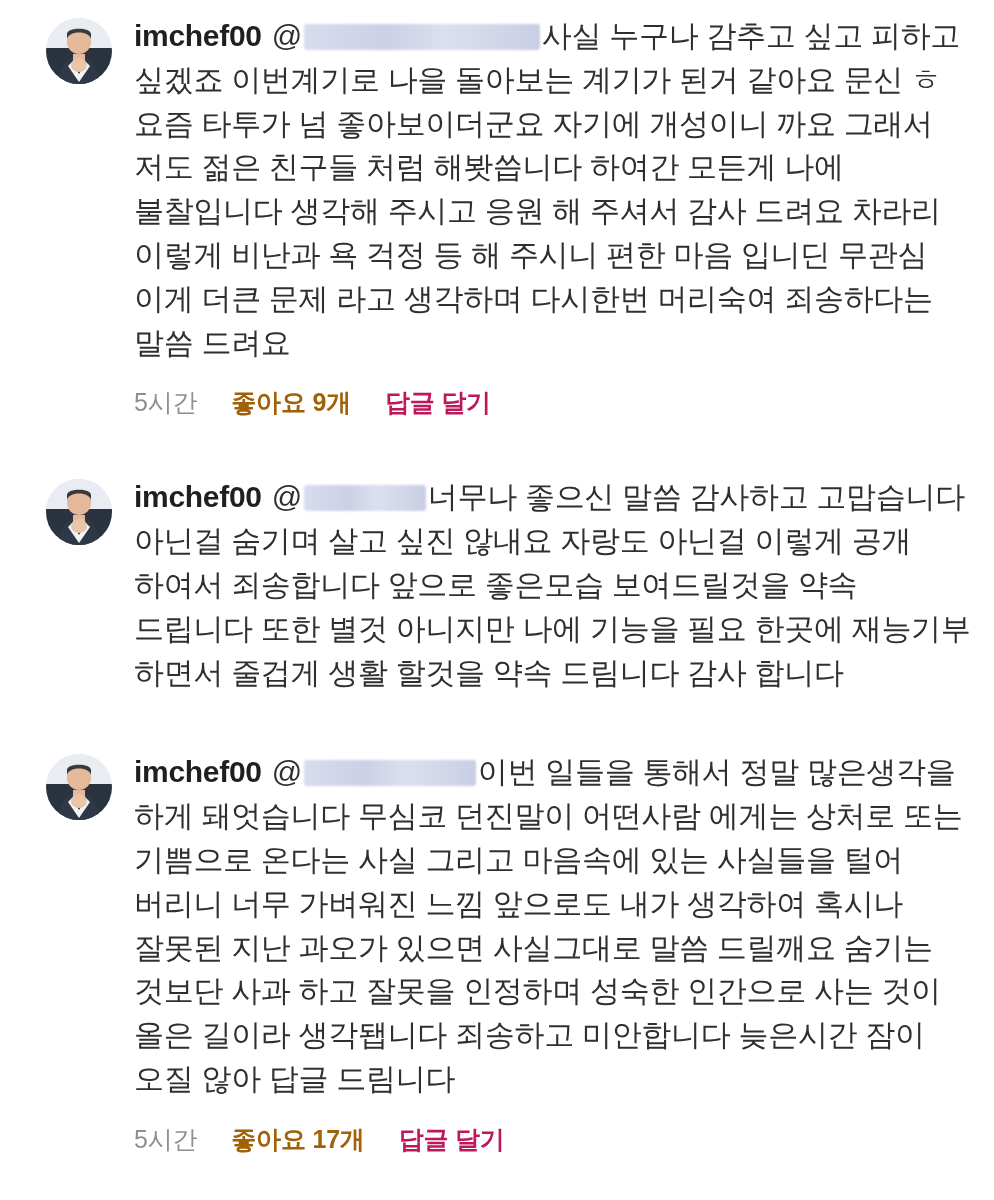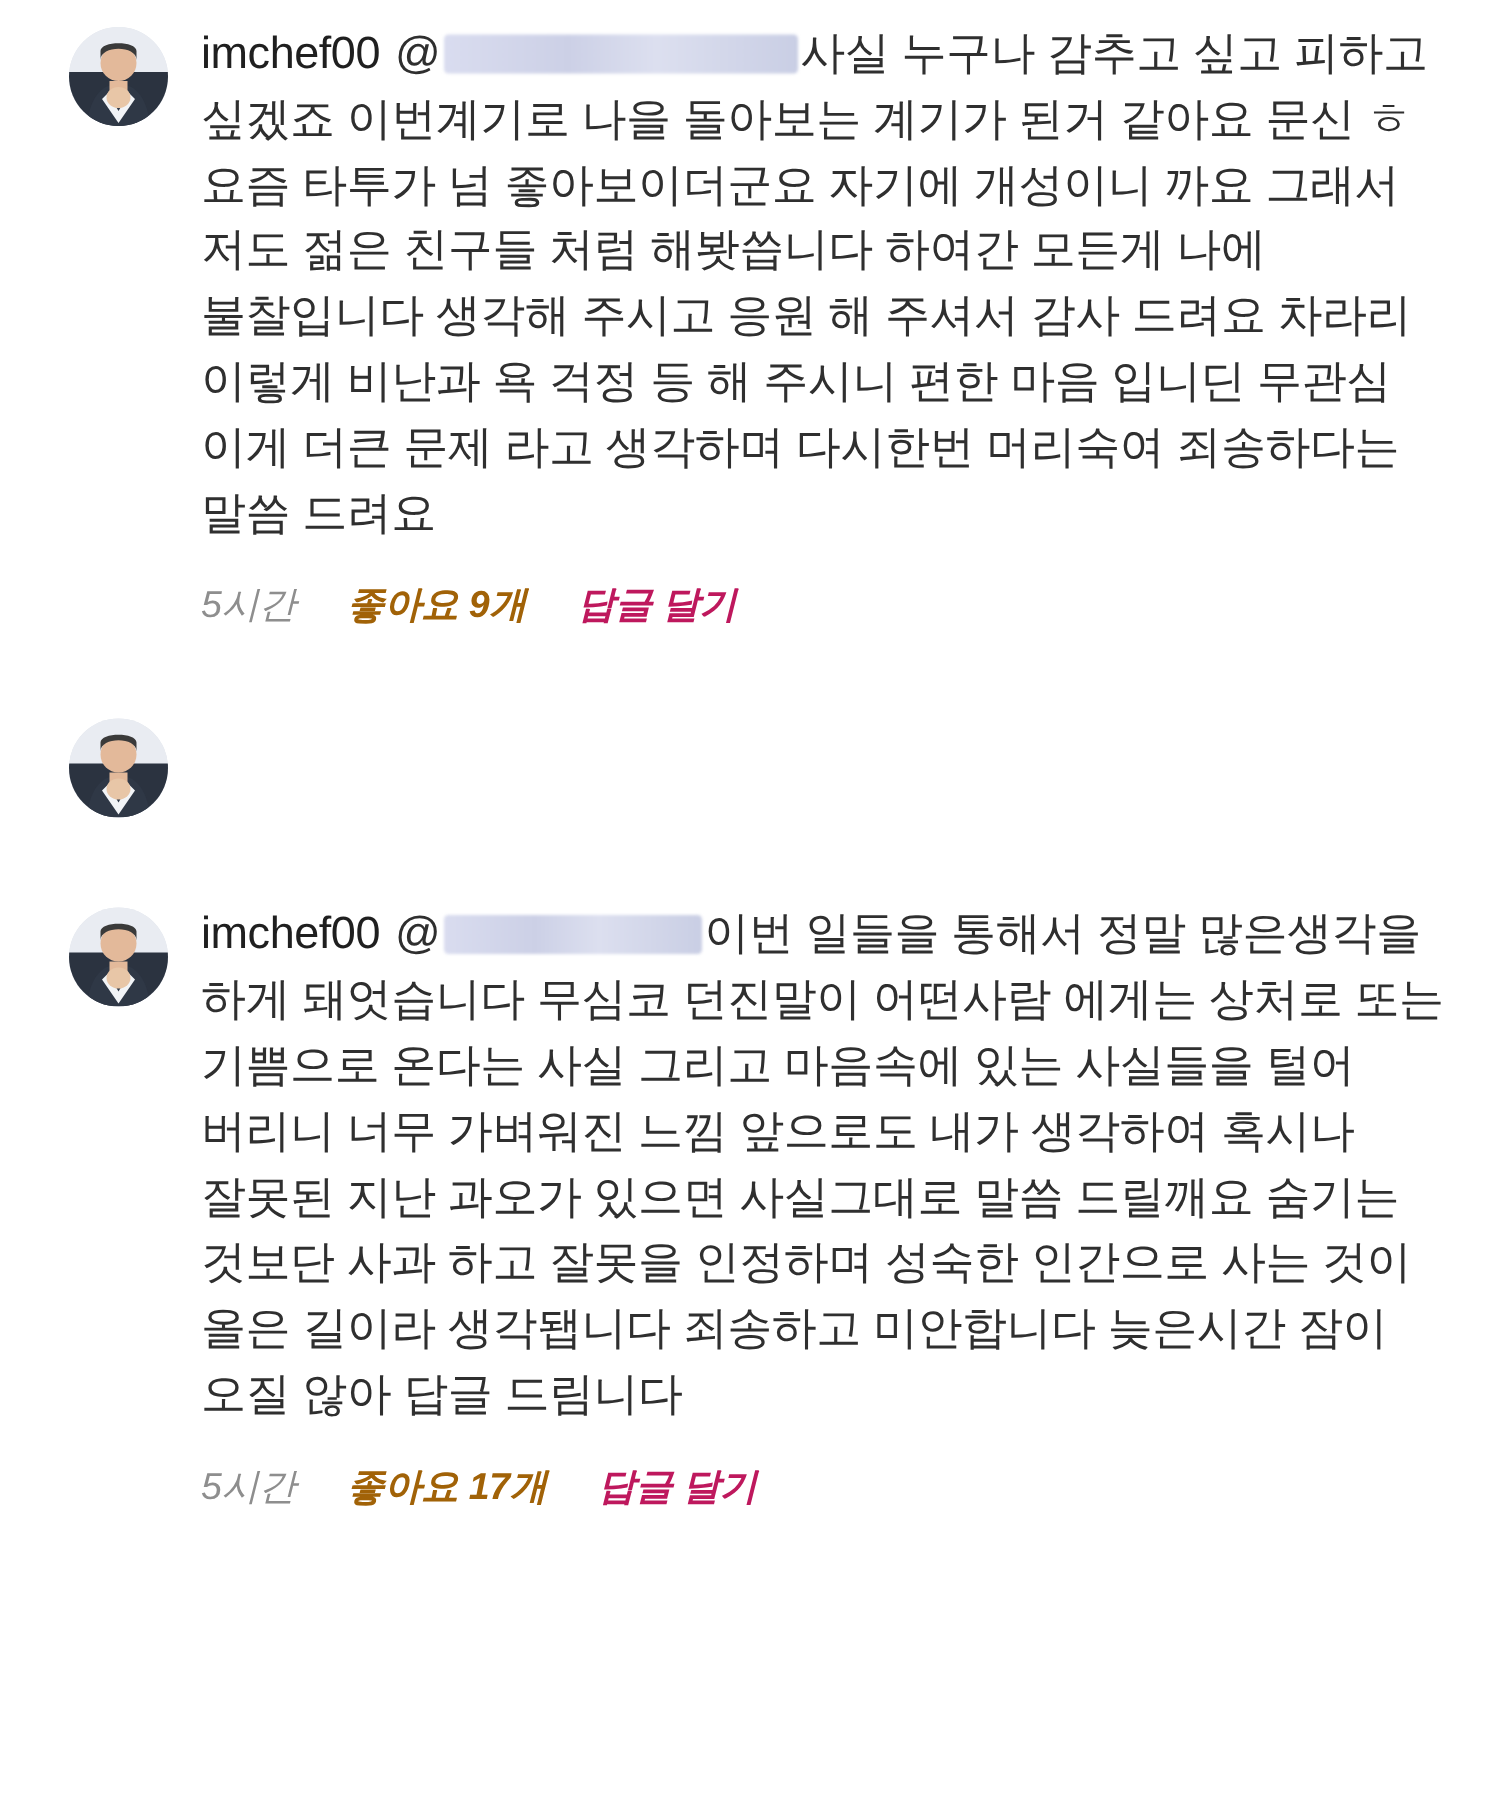--- a/index.html
+++ b/index.html
@@ -46,21 +46,21 @@
     padding-top: 0px;
   }
   .text {
     font-size: 30px;
     line-height: 1.46;
     color: #2f2f2f;
     letter-spacing: -0.3px;
     word-break: keep-all;
   }
   .uname {
-    font-weight: normal;
+    font-weight: bold;
     color: #1f1f1f;
     margin-right: 10px;
   }
   .at {
     color: #2f2f2f;
   }
   .redacted {
     display: inline-block;
     vertical-align: -4px;
     height: 26px;
@@ -73,21 +73,20 @@
   .redacted.w2 { width: 122px; }
   .redacted.w3 { width: 172px; }
   .meta {
     margin-top: 22px;
     font-size: 25px;
     color: #8e8e8e;
     display: flex;
     align-items: center;
     gap: 34px;
     letter-spacing: -0.2px;
-    font-style: italic;
   }
   .meta .time { color: #8e8e8e; }
   .meta .likes { color: #a16207; font-weight: bold; }
   .meta .reply { color: #be185d; font-weight: bold; }
   .spacer-lg { height: 30px; }
 </style>
 </head>
 <body>
 
 <div class="feed">
@@ -129,20 +128,25 @@
           <rect x="0" y="30" width="66" height="36" fill="#2b3340"></rect>
           <path d="M12 66 C14 44 24 38 33 38 C42 38 52 44 54 66 Z" fill="#2f3846"></path>
           <circle cx="33" cy="24" r="12" fill="#e3b99a"></circle>
           <path d="M21 22 C21 12 45 12 45 22 L45 16 C45 9 21 9 21 16 Z" fill="#3a3a3a"></path>
           <rect x="27" y="36" width="12" height="12" fill="#e3b99a"></rect>
           <path d="M26 44 L33 56 L40 44 L44 48 L33 64 L22 48 Z" fill="#f2f4f7"></path>
           <ellipse cx="33" cy="47" rx="8" ry="7" fill="#e8c6a7"></ellipse>
         </svg>
       </span>
     </div>
+    <div class="body">
+      <div class="text">
+        <span class="uname">imchef00</span><span class="at">@</span><span class="redacted w2"></span><span>너무나 좋으신 말씀 감사하고 고맙습니다 아닌걸 숨기며 살고 싶진 않내요 자랑도 아닌걸 이렇게 공개 하여서 죄송합니다 앞으로 좋은모습 보여드릴것을 약속 드립니다 또한 별것 아니지만 나에 기능을 필요 한곳에 재능기부 하면서 줄겁게 생활 할것을 약속 드림니다 감사 합니다</span>
+      </div>
+    </div>
   </div>
 
   <div class="spacer-lg"></div>
 
   <div class="comment">
     <div class="avatar-wrap">
       <span class="avatar">
         <svg width="66" height="66" viewBox="0 0 66 66" aria-hidden="true">
           <rect x="0" y="0" width="66" height="66" fill="#e9ecf2"></rect>
           <rect x="0" y="30" width="66" height="36" fill="#2b3340"></rect>

